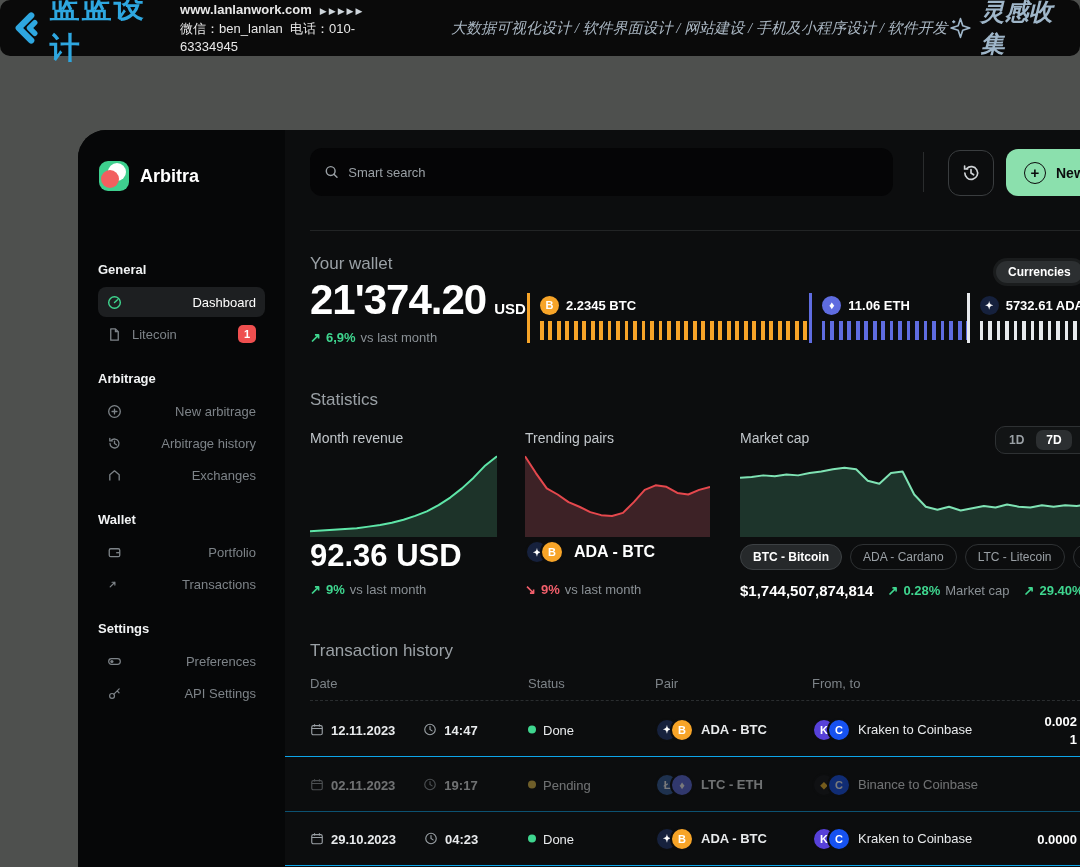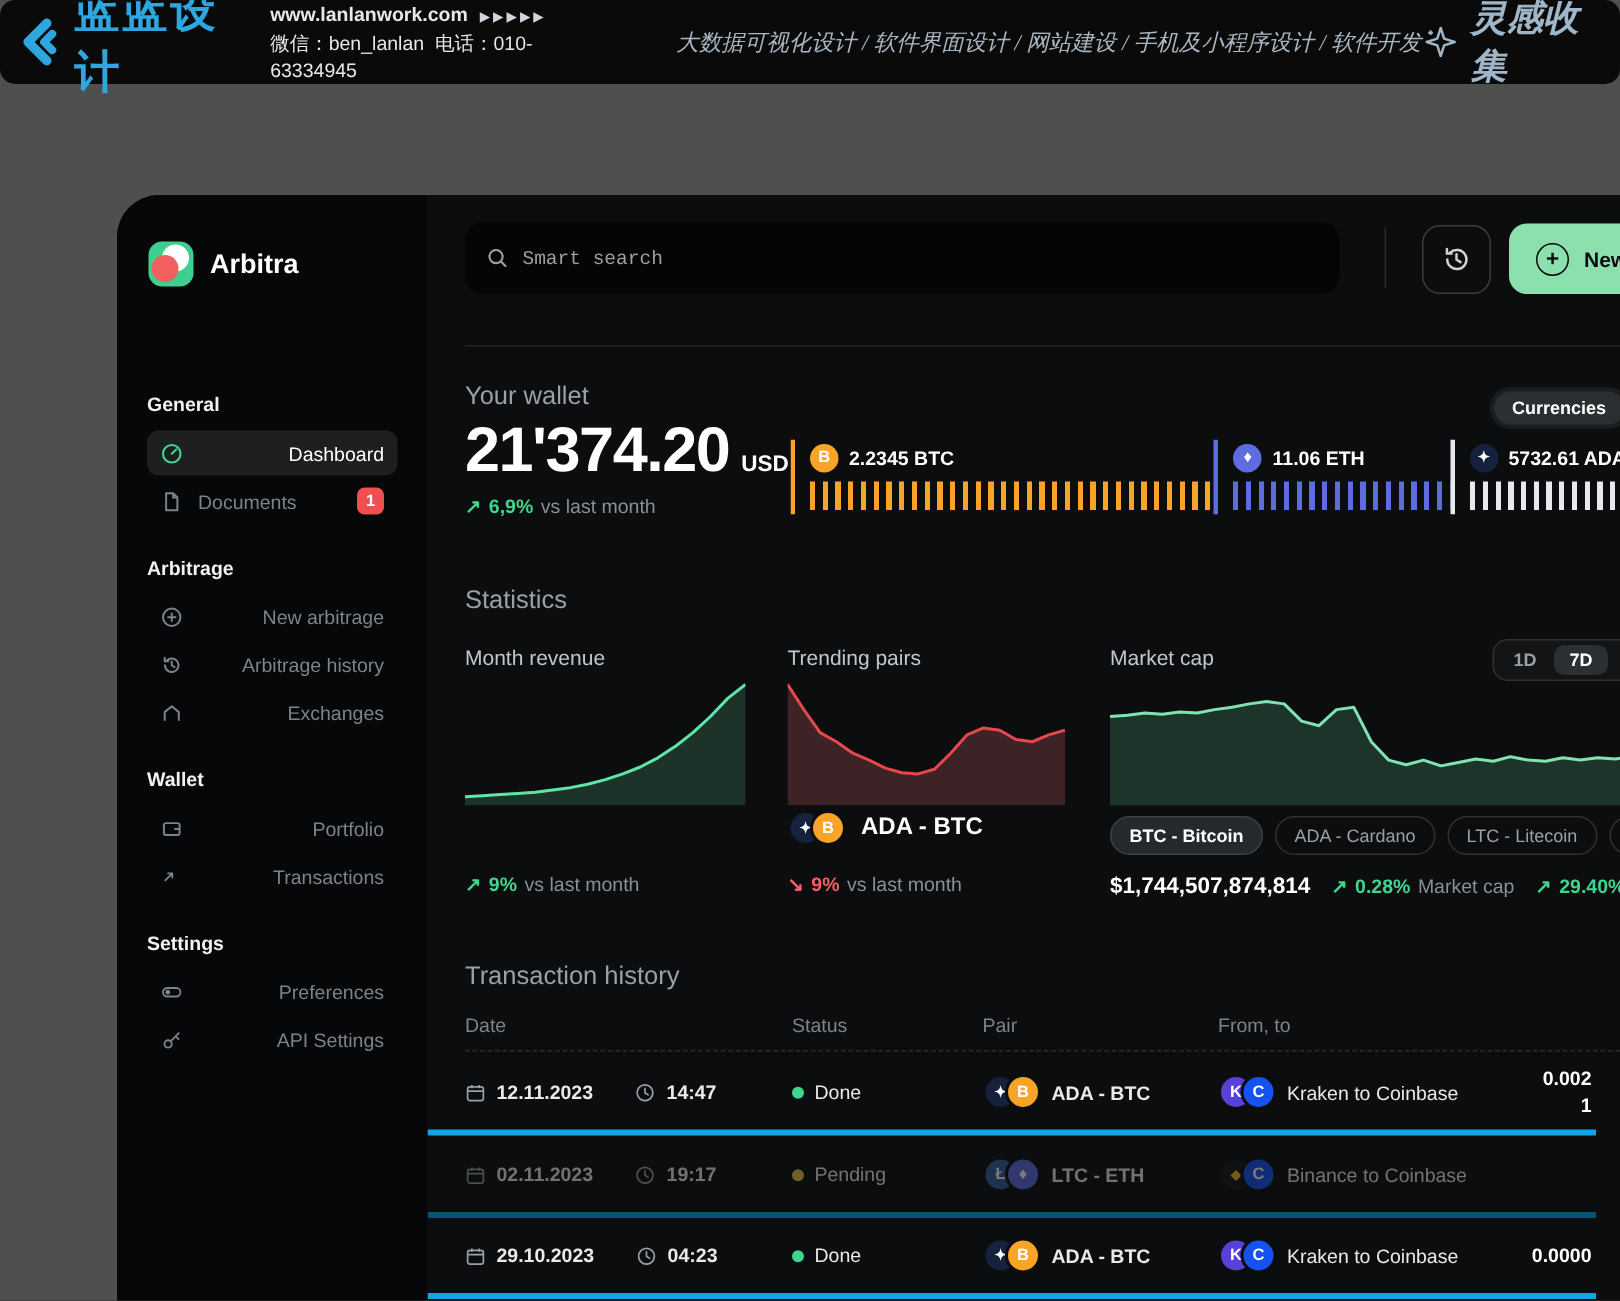--- a/index.html
+++ b/index.html
@@ -38,21 +38,21 @@
   .nav-item.active svg { color:#3fd68f; }
   .badge { margin-left:auto; background:#ef4f4f; color:#fff; font-size:11px; font-weight:700;
     min-width:18px; height:18px; border-radius:5px; display:flex; align-items:center; justify-content:center; }
 
   
   .main { position:relative; flex:1 1 auto; background:#0c0d0e; overflow:hidden; }
 
   .search { position:absolute; left:25px; top:18px; width:583px; height:48px; background:#050506;
     border-radius:12px; display:flex; align-items:center; gap:9px; padding:0 14px; color:#9aa0a5; }
   .search input { background:transparent; border:0; outline:0; color:#d7dadd; font-size:13px; width:100%;
-    font-family:Liberation Mono, monospace; }
+    font-family:Liberation Sans, sans-serif; }
   .search input::placeholder { color:#9aa0a5; }
   .vdiv { position:absolute; left:638px; top:22px; width:1px; height:40px; background:#2a2c2d; }
   .hist-btn { position:absolute; left:663px; top:20px; width:46px; height:46px; border:1px solid #3a3d3f;
     border-radius:12px; display:flex; align-items:center; justify-content:center; color:#cfd3d6; cursor:pointer; }
   .new-btn { position:absolute; left:721px; top:19px; width:175px; height:47px; border-radius:12px;
     background:#8be0ad; color:#0b0c0d; font-size:14px; font-weight:700; display:flex; align-items:center;
     gap:10px; padding:0 18px; cursor:pointer; white-space:nowrap; }
   .plus-circle { width:22px; height:22px; border:1.6px solid #0b0c0d; border-radius:50%;
     display:flex; align-items:center; justify-content:center; font-size:15px; font-weight:700; }
   .topline { position:absolute; left:25px; right:0; top:100px; height:1px; background:#222425; }
@@ -108,21 +108,21 @@
   .pill.on { background:#26292b; border-color:#3d4144; color:#fff; font-weight:700; }
   .mc-stats { position:absolute; left:455px; top:452px; display:flex; align-items:center; gap:14px;
     white-space:nowrap; font-size:14px; }
   .mc-stats .val { color:#fff; font-weight:700; font-size:15px; }
   .mc-stats .lbl { color:#8a9095; }
 
   
   .thead { position:absolute; top:546px; left:0; right:0; height:20px; color:#7d8388; font-size:13px; }
   .thead span { position:absolute; }
   .tdash { position:absolute; left:25px; right:0; top:570px; border-bottom:1px dashed #2a2d2f; }
-  .trow { position:absolute; left:0; right:16px; height:54px; border-bottom:4px solid #0ea5e9; cursor:pointer; }
+  .trow { position:absolute; left:0; right:0; height:54px; border-bottom:1px solid #0ea5e9; cursor:pointer; }
   .trow.dim { opacity:0.45; }
   .cell { position:absolute; top:50%; transform:translateY(-50%); display:flex; align-items:center;
     gap:7px; font-size:13px; color:#e8eaec; white-space:nowrap; }
   .cell svg { color:#9aa0a5; }
   .c-date { left:25px; font-weight:600; }
   .c-date .t { margin-left:14px; }
   .c-status { left:243px; }
   .c-pair { left:370px; font-weight:700; }
   .c-route { left:527px; }
   .dot { width:8px; height:8px; border-radius:50%; }
@@ -176,21 +176,21 @@
             <circle cx="8" cy="8" r="6.2" fill="none" stroke="currentColor" stroke-width="1.5"></circle>
             <path d="M8 8 L11.2 5" stroke="currentColor" stroke-width="1.5" stroke-linecap="round"></path>
           </svg>
         <span>Dashboard</span>
       </div>
       <div class="nav-item">
         <svg width="15" height="15" viewBox="0 0 16 16">
             <path d="M4 2 h5 l3 3 v9 H4 Z" fill="none" stroke="currentColor" stroke-width="1.4" stroke-linejoin="round"></path>
             <path d="M9 2 v3 h3" fill="none" stroke="currentColor" stroke-width="1.4"></path>
           </svg>
-        <span>Documents</span>
+        <span>Litecoin</span>
         <span class="badge">1</span>
       </div>
     </div>
 
     <div class="nav-group">
       <div class="nav-label">Arbitrage</div>
       <div class="nav-item">
         <svg width="15" height="15" viewBox="0 0 16 16">
             <circle cx="8" cy="8" r="6.2" fill="none" stroke="currentColor" stroke-width="1.4"></circle>
             <path d="M8 5.4 V10.6 M5.4 8 H10.6" stroke="currentColor" stroke-width="1.4" stroke-linecap="round"></path>
@@ -312,20 +312,21 @@
       </div>
     </div>
 
     <div class="sec-title" style="left:25px; top:260px;">Statistics</div>
 
     <div class="stat-title" style="left:25px;">Month revenue</div>
     <svg class="chart" style="left:25px; width:187px;" viewBox="0 0 100 40" preserveAspectRatio="none">
         <polygon points="0,40 0.00,37.28 6.25,36.92 12.50,36.56 18.75,36.20 25.00,35.84 31.25,35.12 37.50,34.40 43.75,33.32 50.00,31.88 56.25,30.08 62.50,27.92 68.75,25.04 75.00,21.44 81.25,17.12 87.50,12.08 93.75,6.32 100.00,2.00 100,40" fill="#1d3329"></polygon>
         <polyline points="0.00,37.28 6.25,36.92 12.50,36.56 18.75,36.20 25.00,35.84 31.25,35.12 37.50,34.40 43.75,33.32 50.00,31.88 56.25,30.08 62.50,27.92 68.75,25.04 75.00,21.44 81.25,17.12 87.50,12.08 93.75,6.32 100.00,2.00" fill="none" stroke="#5ee6a8" stroke-width="2" vector-effect="non-scaling-stroke" stroke-linejoin="round"></polyline>
       </svg>
+    <div class="rev-val">92.36 USD</div>
     <div class="chg rev-chg">
       <b class="up">↗</b>
       <b class="up">9%</b>
       <span>vs last month</span>
     </div>
 
     <div class="stat-title" style="left:240px;">Trending pairs</div>
     <svg class="chart" style="left:240px; width:185px;" viewBox="0 0 100 40" preserveAspectRatio="none">
         <polygon points="0,40 0.00,2.00 5.88,9.92 11.76,17.12 17.65,20.00 23.53,23.60 29.41,25.76 35.29,28.28 41.18,29.72 47.06,30.08 52.94,28.64 58.82,23.60 64.71,17.84 70.59,15.68 76.47,16.40 82.35,19.28 88.24,20.00 94.12,17.84 100.00,16.40 100,40" fill="#3d2226"></polygon>
         <polyline points="0.00,2.00 5.88,9.92 11.76,17.12 17.65,20.00 23.53,23.60 29.41,25.76 35.29,28.28 41.18,29.72 47.06,30.08 52.94,28.64 58.82,23.60 64.71,17.84 70.59,15.68 76.47,16.40 82.35,19.28 88.24,20.00 94.12,17.84 100.00,16.40" fill="none" stroke="#e5484d" stroke-width="2" vector-effect="non-scaling-stroke" stroke-linejoin="round"></polyline>

